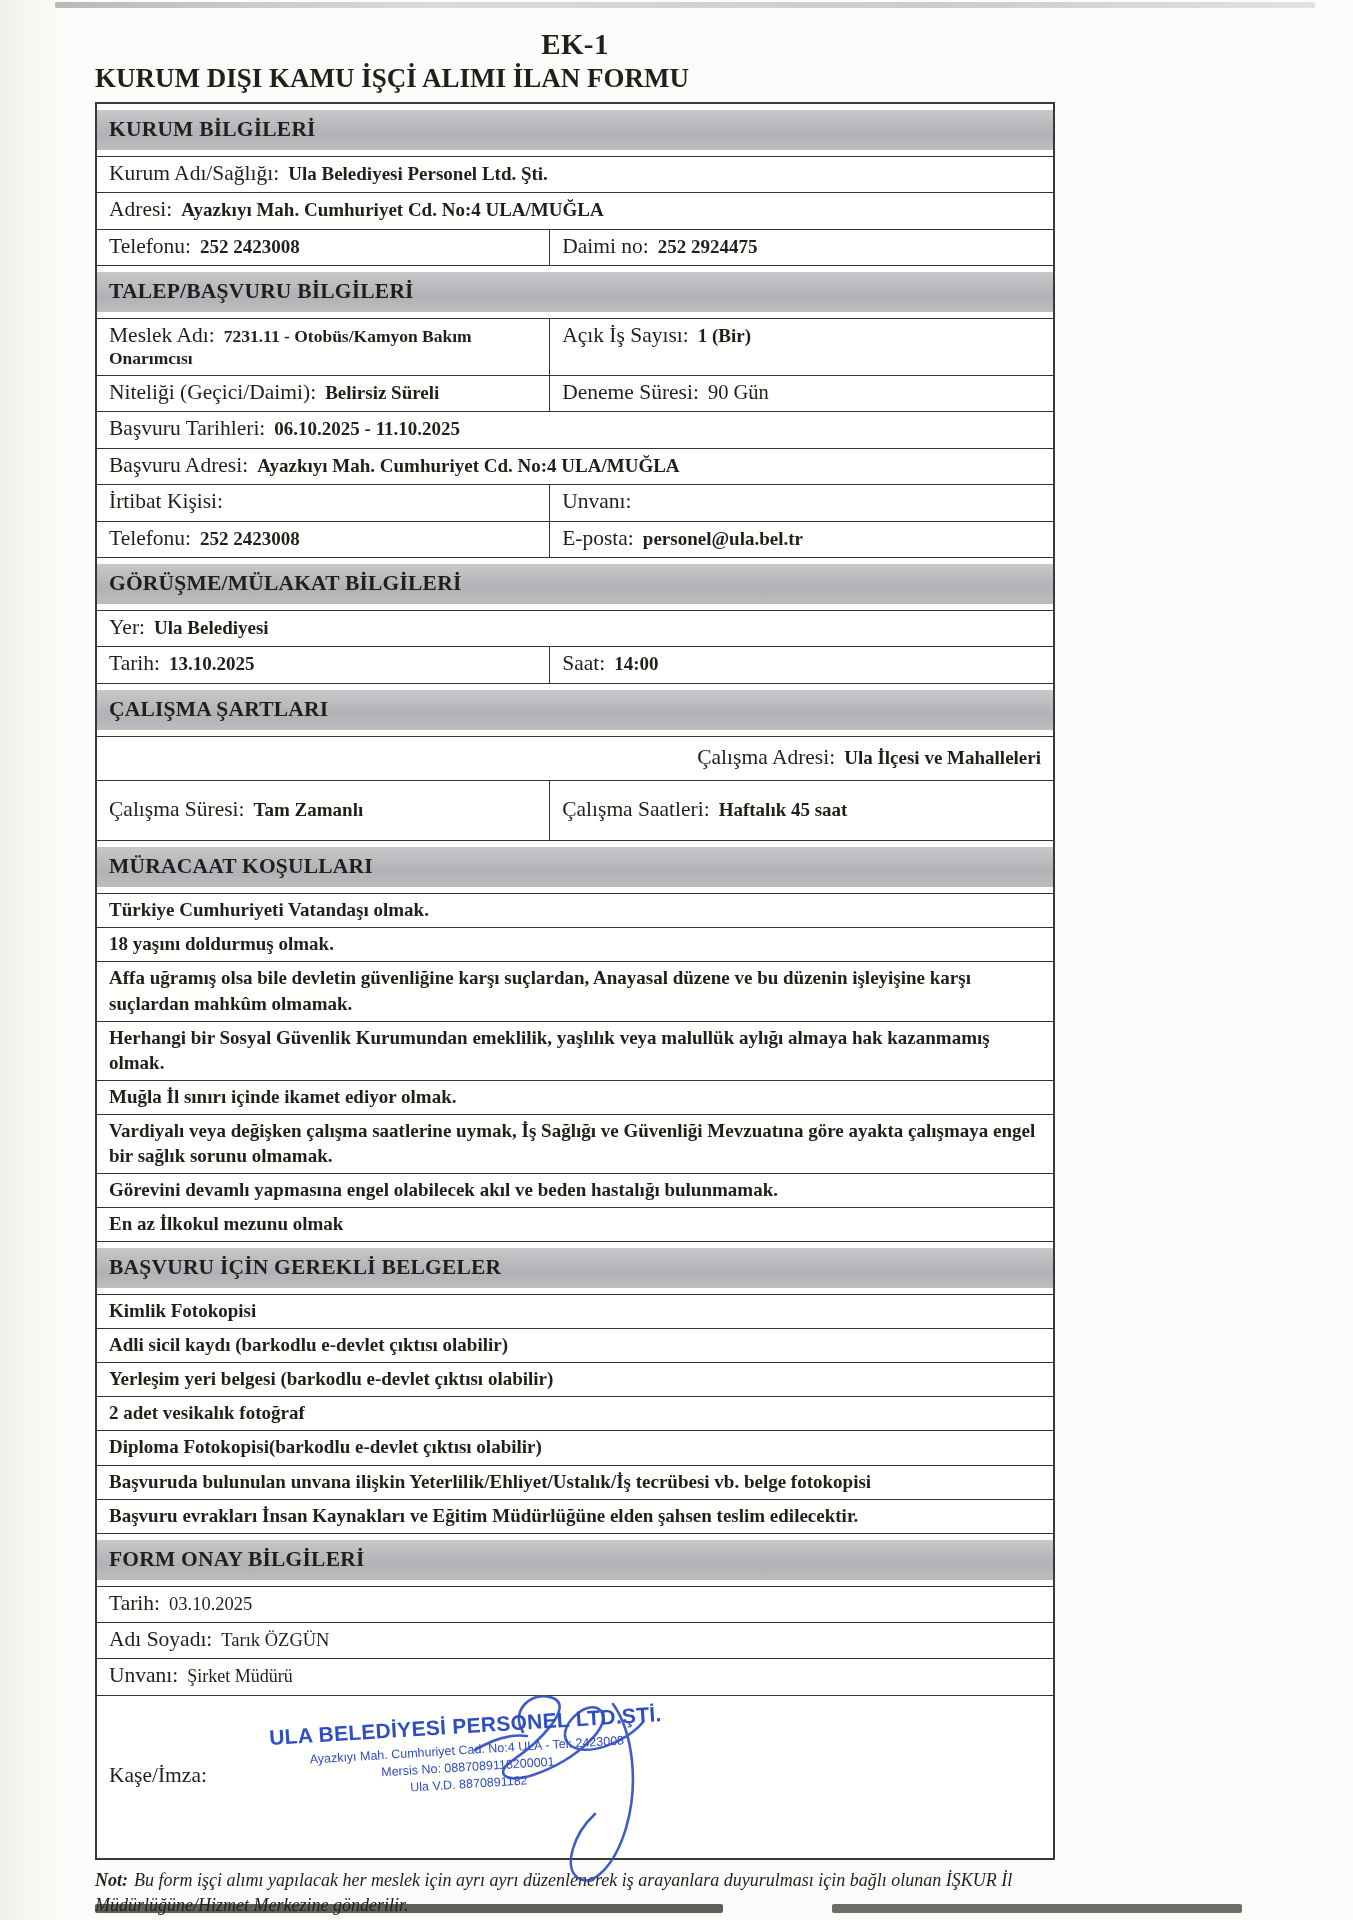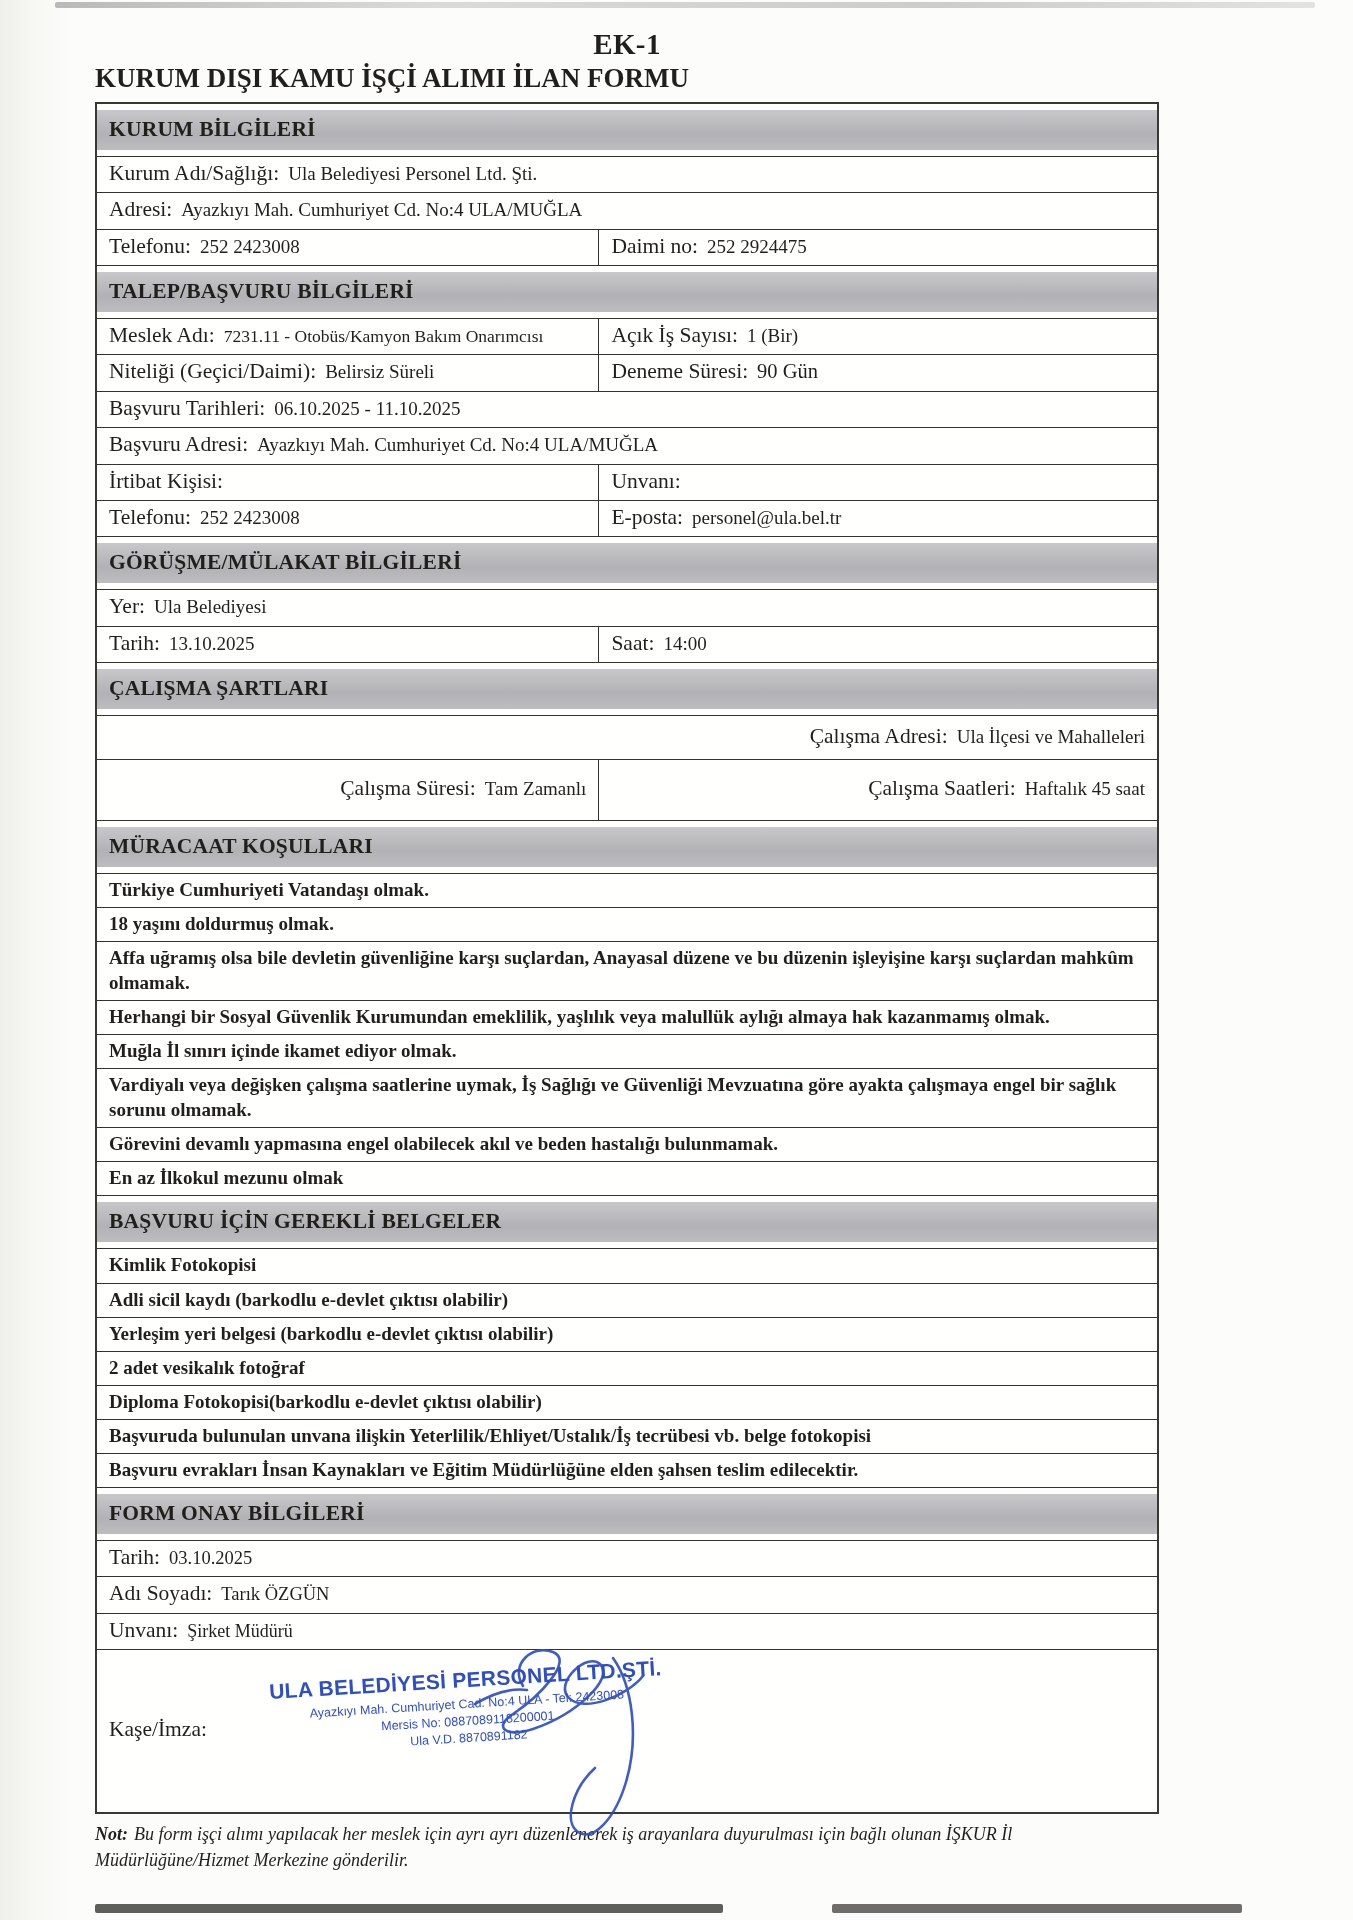--- a/index.html
+++ b/index.html
@@ -12,43 +12,43 @@
   }
   .artifact{ position:absolute; pointer-events:none; }
   .edge-top{ top:2px; left:55px; right:38px; height:6px;
     background:linear-gradient(90deg,#77777a,#b9b9bb 30%,#9c9c9e 70%,#c9c9cb);
     opacity:.5; border-radius:2px; }
   .edge-left{ top:0; left:0; width:72px; height:100%;
     background:linear-gradient(90deg,#ecece9,#f6f6f3 45%,rgba(255,255,255,0)); opacity:.85; }
   .bottom-bar-left{ bottom:7px; left:95px; width:628px; height:9px; background:#4d4c48; border-radius:2px; opacity:.9; }
   .bottom-bar-right{ bottom:7px; left:832px; width:410px; height:9px; background:#55544f; border-radius:2px; opacity:.85; }
 
-  .content{ position:absolute; left:95px; top:28px; width:1064px; }
+  .content{ position:absolute; left:95px; top:28px; width:960px; }
   .doc-title{ text-align:center; font-weight:bold; font-size:29px; letter-spacing:.4px; }
   .doc-subtitle{ text-align:left; font-weight:bold; font-size:27px; margin-top:2px; }
 
   .form-table{ margin-top:8px; border:2.4px solid #3a3835; background:#fffffe; }
   .form-table > :last-child{ border-bottom:none; }
 
   .section-header{
     margin:6px 0; padding:7px 12px 8px;
     font-weight:bold; font-size:21.5px; letter-spacing:.2px;
     background:linear-gradient(180deg,#c8c8cb,#b2b2b6 60%,#bdbdc0);
   }
   .row{ display:flex; border-bottom:1.8px solid #35332f; }
   .section-header + .row, .section-header + .item{ border-top:1.8px solid #35332f; }
   .cell{ padding:4px 12px 6px; }
   .row > .cell:first-child{ flex:1; }
   .c-left{ flex:none !important; width:47.3%; }
   .c-right{ flex:1; border-left:1.8px solid #35332f; }
   .lbl{ font-size:21.5px; line-height:1.18; }
-  .val{ font-size:19px; font-weight:normal; margin-left:5px; line-height:1.18; }
+  .val{ font-size:19px; font-weight:bold; margin-left:5px; line-height:1.18; }
   .val-plain{ font-size:20.5px; font-weight:normal; }
   .row-med .cell{ padding-top:8px; padding-bottom:10px;text-align:right; }
-  .row-tall .cell{ padding-top:16px; padding-bottom:18px;text-align:right; }
+  .row-tall .cell{ padding-top:16px; padding-bottom:18px; }
 
   .item{ border-bottom:1.8px solid #35332f; padding:3px 12px 5px;
     font-size:19px; font-weight:bold; line-height:1.32; }
 
   .kase-row{ position:relative; height:162px; align-items:center; }
   .stamp{ position:absolute; left:150px; top:18px; width:440px; text-align:center;
     color:#2f4ec2; transform:rotate(-3.5deg); font-family:"Liberation Sans", sans-serif; }
   .stamp-l1{ font-weight:bold; font-size:21px; letter-spacing:.3px; }
   .stamp-l2{ font-size:12.5px; margin-top:5px; }
   .stamp-l3{ font-size:12.5px; margin-top:3px; }

